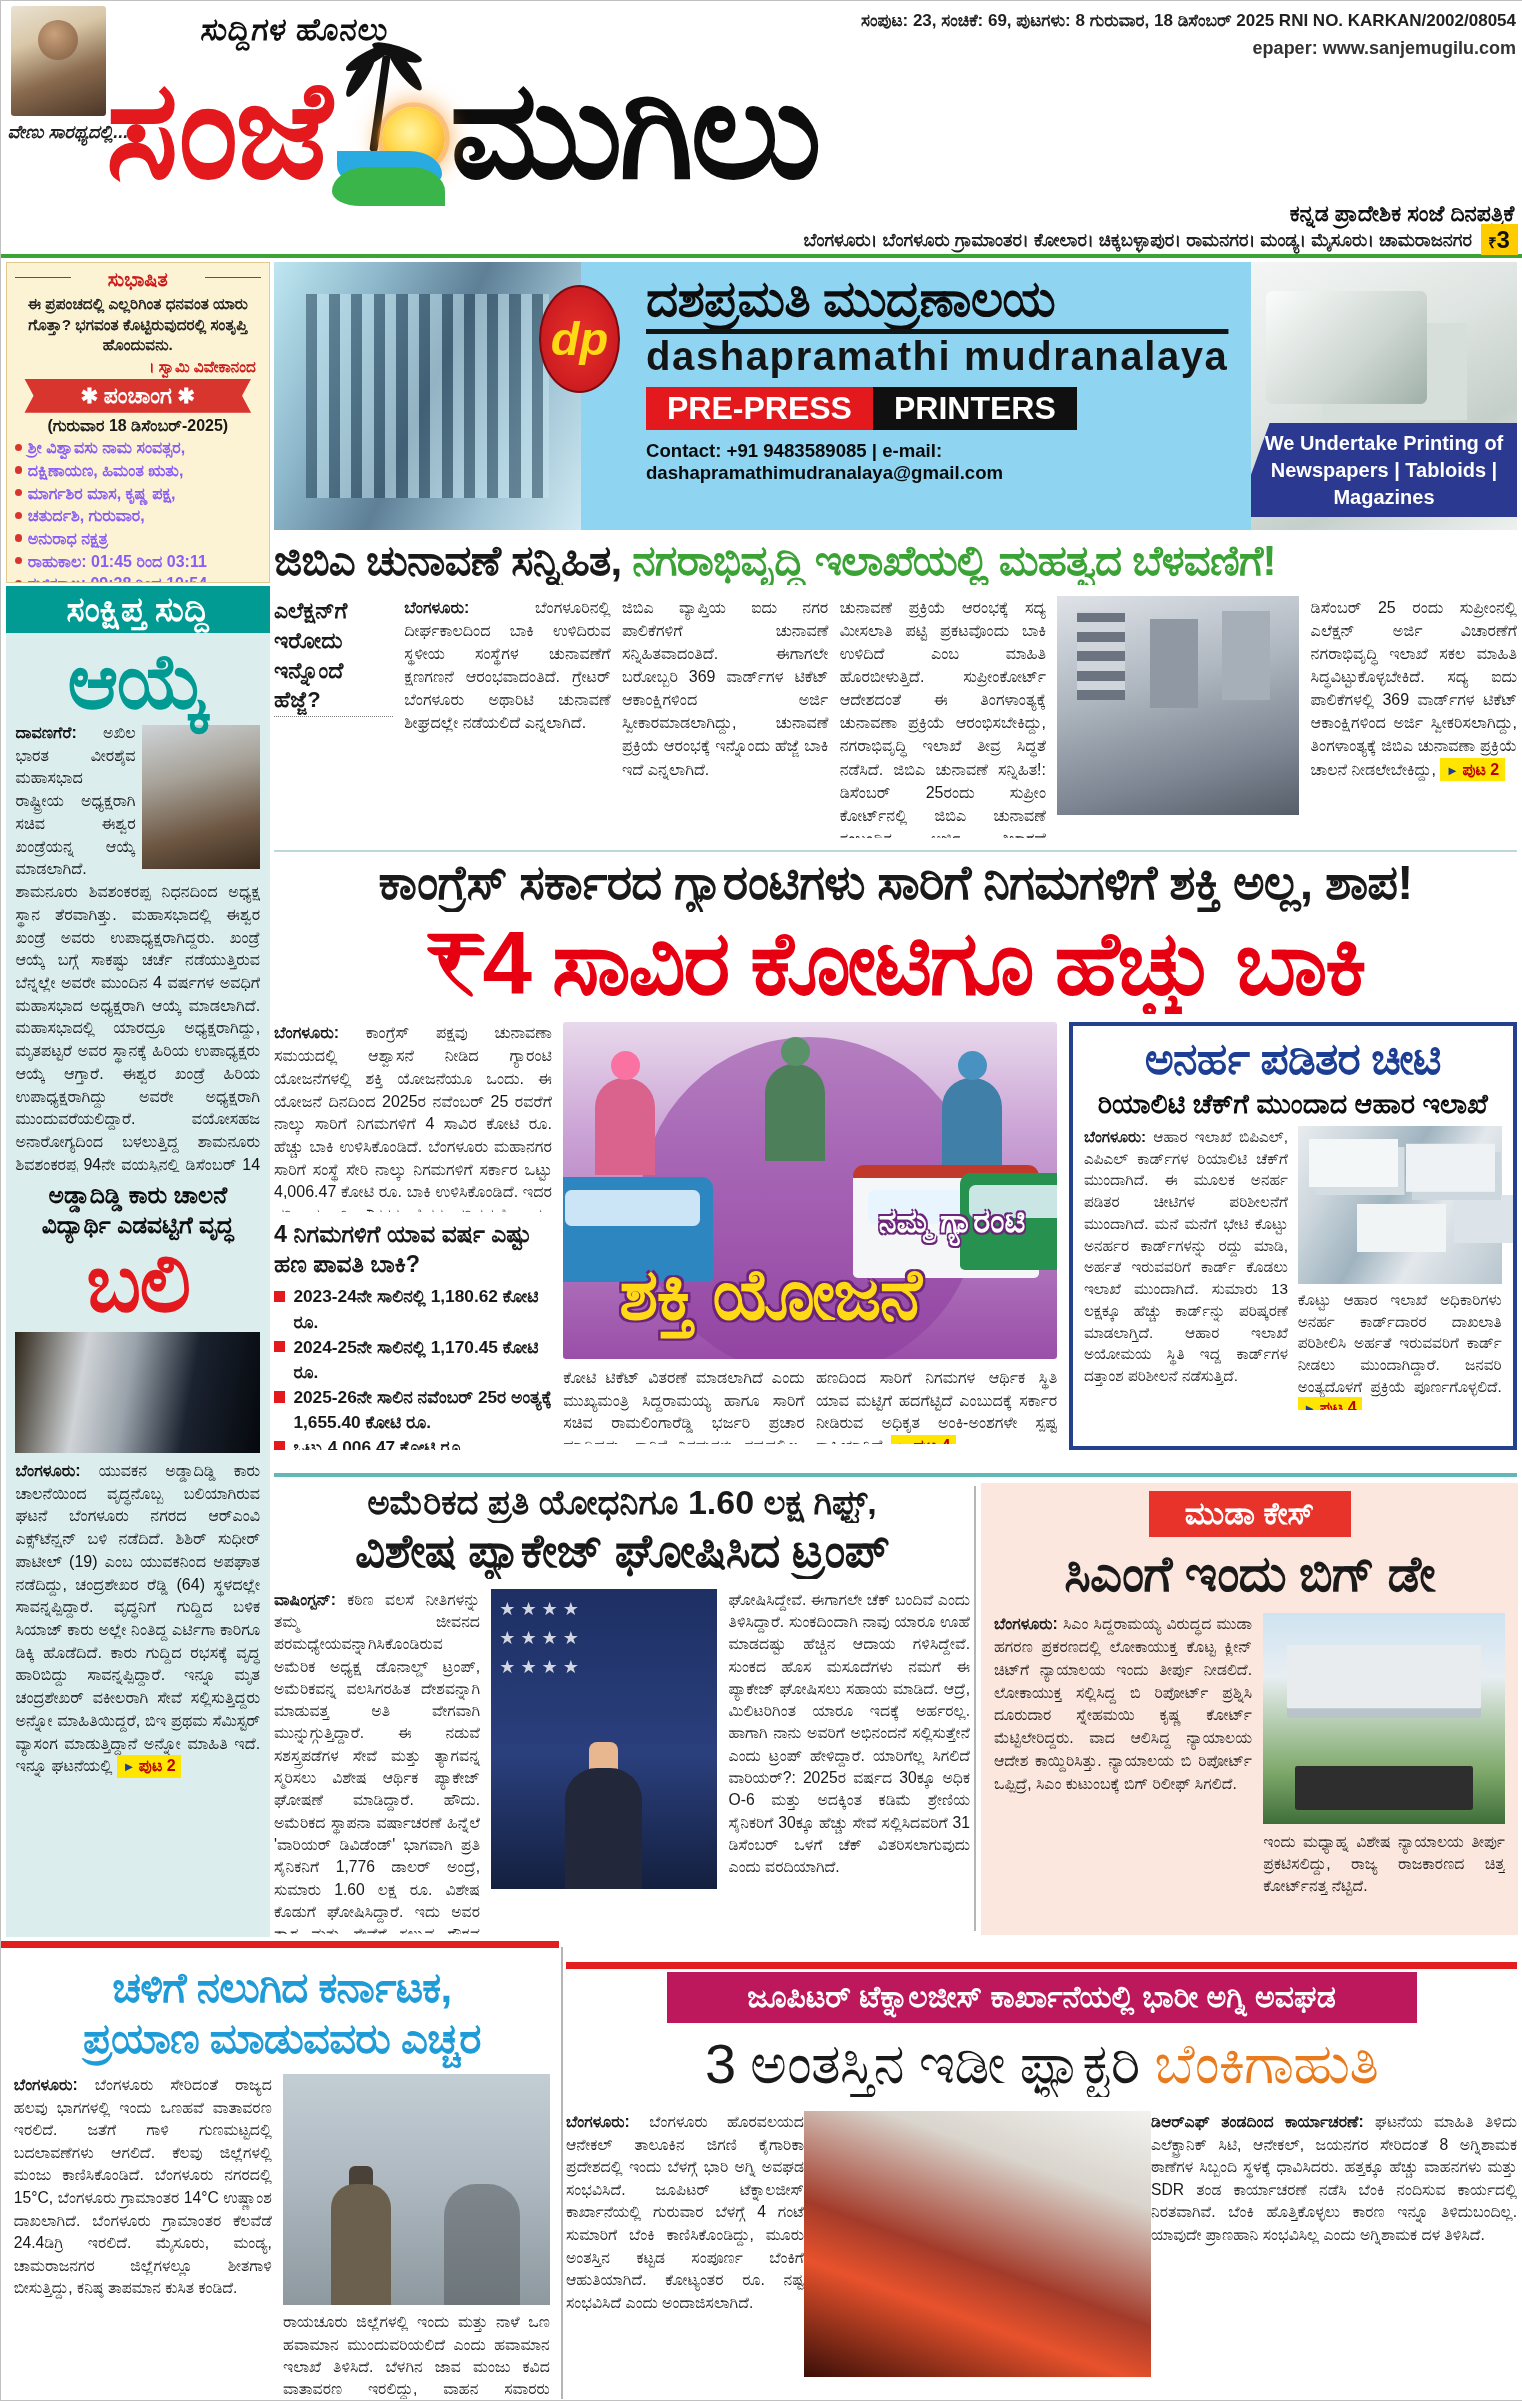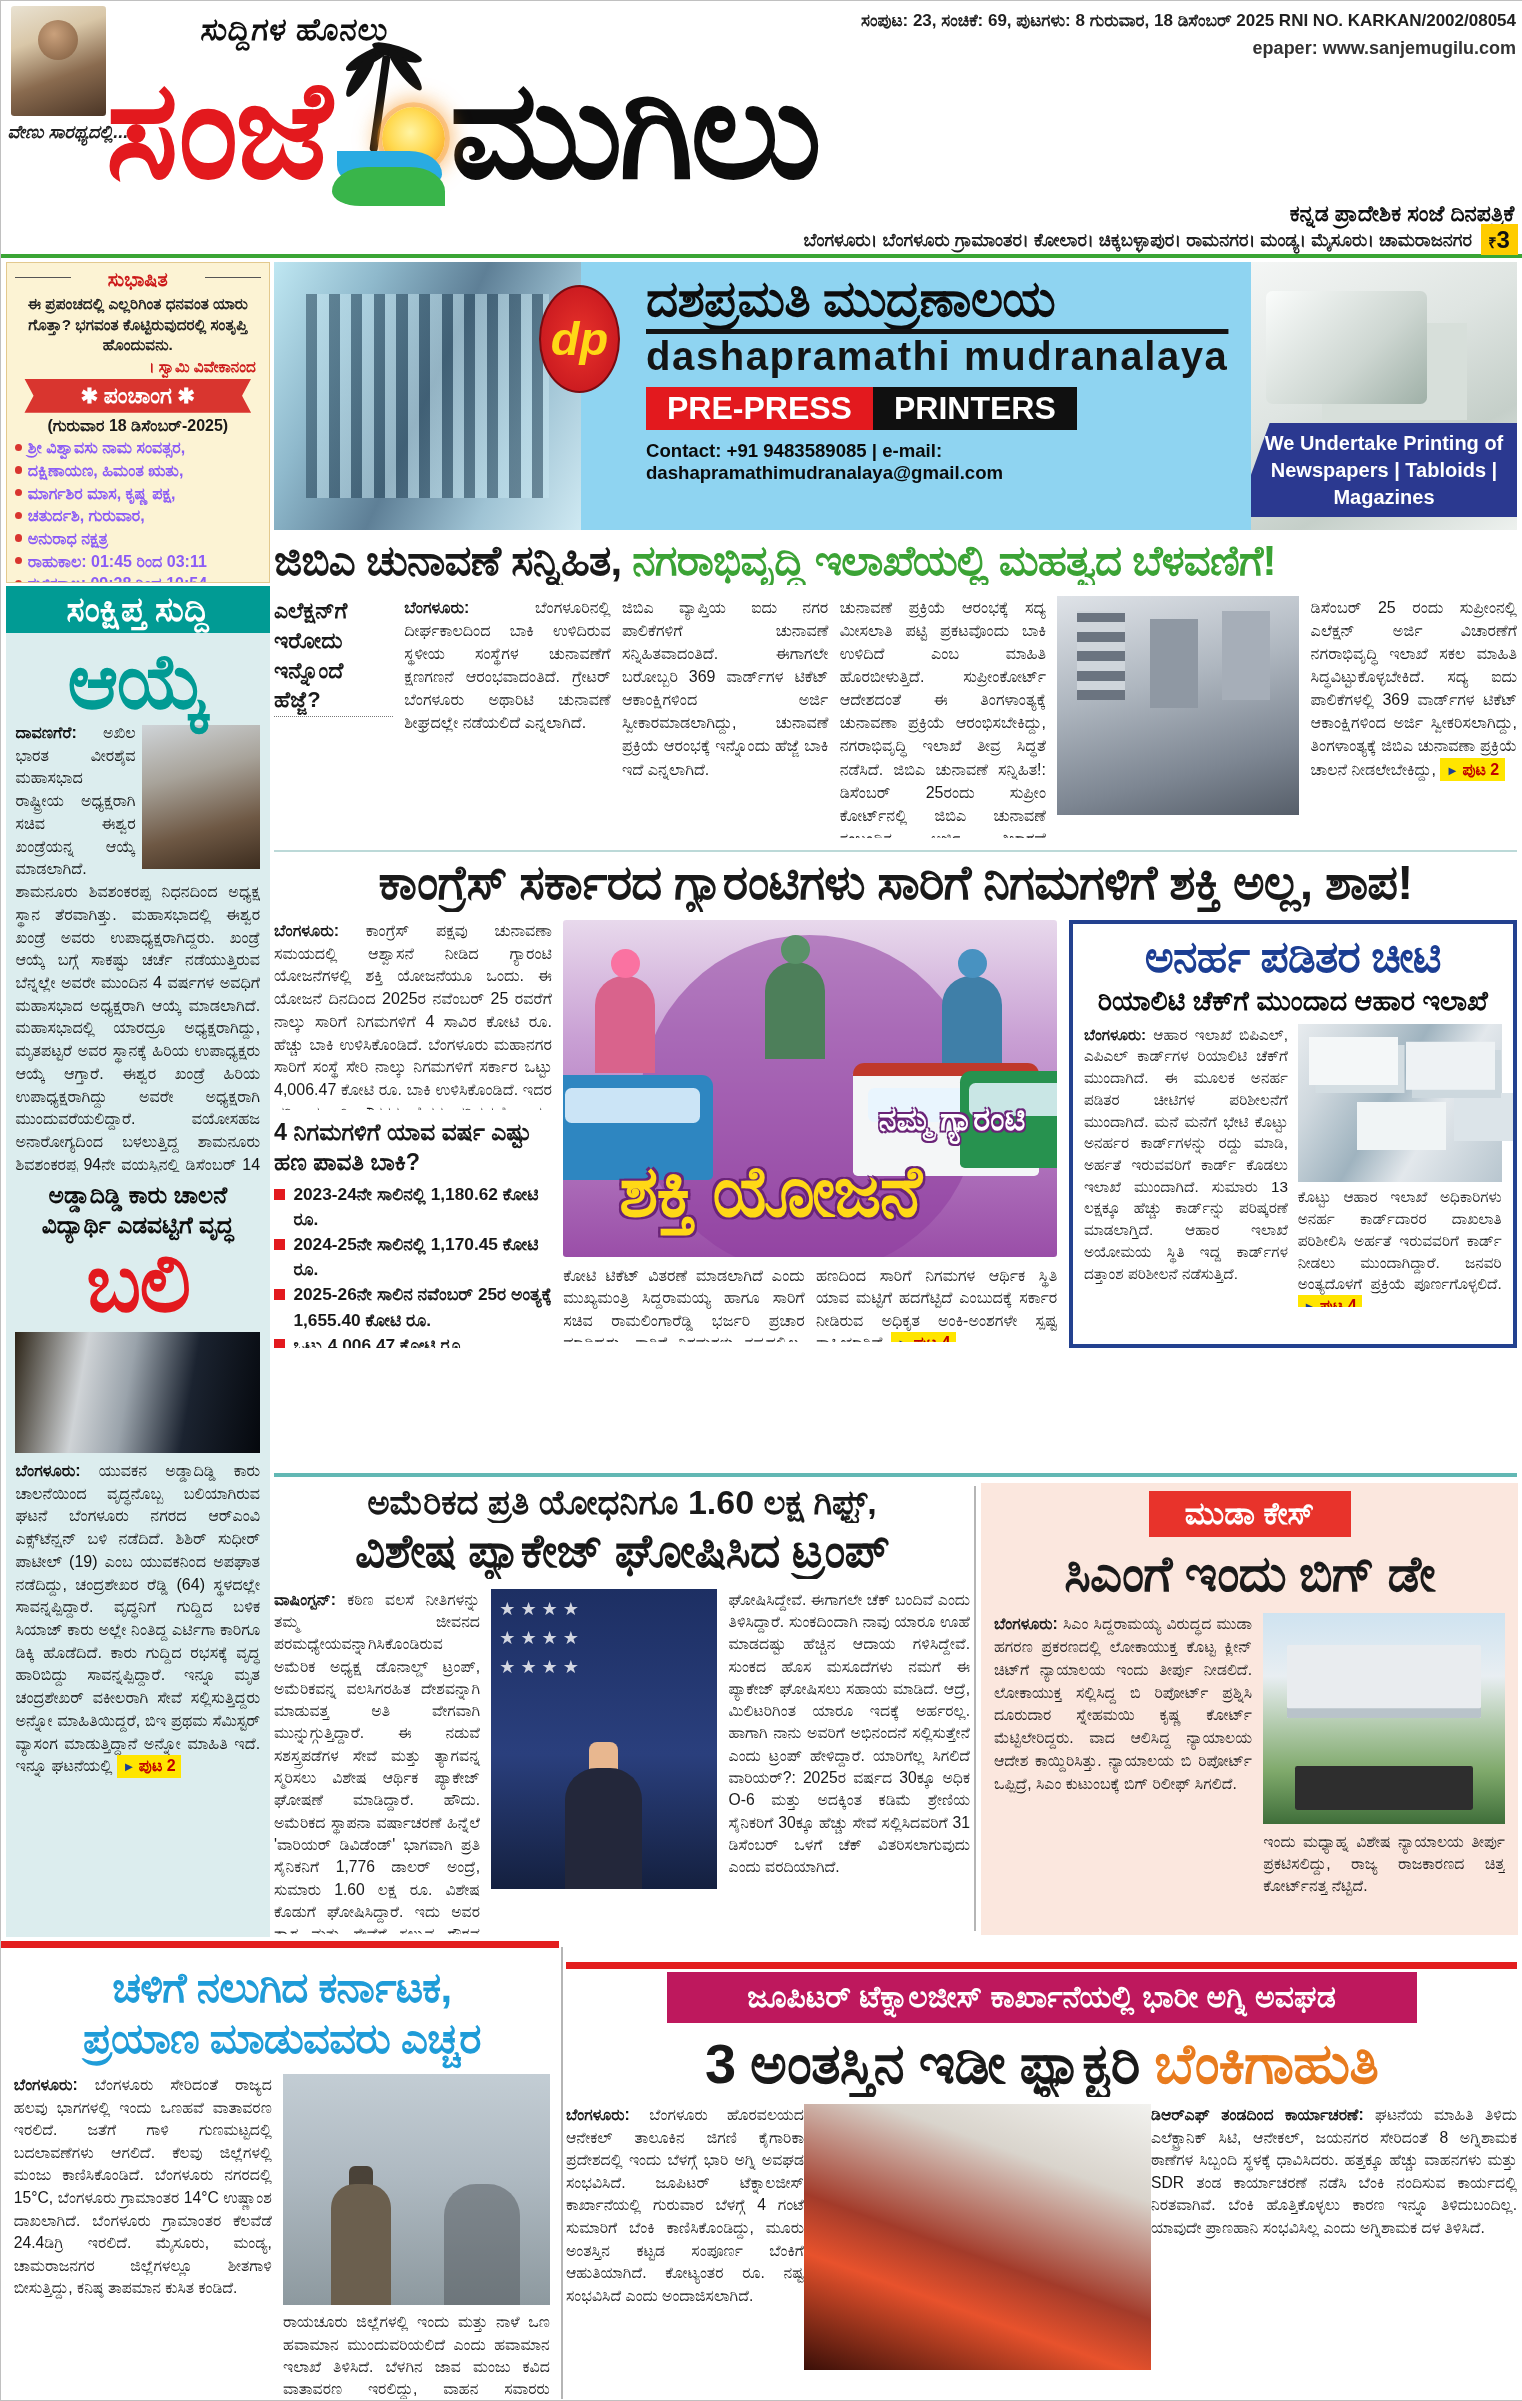--- a/index.html
+++ b/index.html
@@ -189,21 +189,21 @@
   .fog-photo { width:100%; height:231px; position:relative; overflow:hidden;
      background:linear-gradient(180deg,#c3cdd4 0%,#aeb9c1 45%,#8d999f 100%); }
   .fog-photo::after{content:"";position:absolute;left:48px;bottom:0;width:60px;height:121px;border-radius:24px 24px 0 0;
      background:#6b5f4e; box-shadow:0 -36px 0 -18px #4a4238, 121px 8px 0 8px rgba(70,75,80,.45);}
   .cold-cb .cb { font-size:15.7px; line-height:1.42; margin-top:6.5px; height:95px; overflow:hidden; }
 
   
   #fire { left:565px; top:1971px; width:951px; height:426px; overflow:hidden; }
   .fire-kicker { width:750px; margin:0 auto; background:#be185d; color:#fff; text-align:center;
      font-size:30px; font-weight:bold; padding:8px 4.8px; }
-  .fire-head { text-align:center; font-size:56px; font-weight:bold; margin:8px 0 7px; white-space:nowrap; overflow:hidden; letter-spacing:-0.8px;}
+  .fire-head { text-align:center; font-size:56px; font-weight:normal; margin:8px 0 14px; white-space:nowrap; overflow:hidden; letter-spacing:-0.8px;}
   .fire-head .o { color:#e87b1e; }
   .fire-row { display:flex; height:274px; overflow:hidden; }
   .fire-row .c1 { flex:0 0 238px; font-size:15.7px; line-height:1.44; }
   .fire-photo { flex:0 0 347px; height:266px;
      background:linear-gradient(200deg,#f2f2ef 0%,#d9d4cc 25%,#a33b2a 55%,#e8522c 70%,#3a0f08 100%); }
   .fire-row .c2 { flex:1; font-size:15.7px; line-height:1.44; }
 </style>
 </head>
 <body>
 
@@ -307,20 +307,21 @@
       <div class="gcol just">
         <span>ಡಿಸೆಂಬರ್ 25 ರಂದು ಸುಪ್ರೀಂನಲ್ಲಿ ಎಲೆಕ್ಷನ್ ಅರ್ಜಿ ವಿಚಾರಣೆಗೆ ನಗರಾಭಿವೃದ್ಧಿ ಇಲಾಖೆ ಸಕಲ ಮಾಹಿತಿ ಸಿದ್ಧವಿಟ್ಟುಕೊಳ್ಳಬೇಕಿದೆ. ಸದ್ಯ ಐದು ಪಾಲಿಕೆಗಳಲ್ಲಿ 369 ವಾರ್ಡ್‌ಗಳ ಟಿಕೆಟ್ ಆಕಾಂಕ್ಷಿಗಳಿಂದ ಅರ್ಜಿ ಸ್ವೀಕರಿಸಲಾಗಿದ್ದು, ತಿಂಗಳಾಂತ್ಯಕ್ಕೆ ಜಿಬಿಎ ಚುನಾವಣಾ ಪ್ರಕ್ರಿಯೆ ಚಾಲನೆ ನೀಡಲೇಬೇಕಿದ್ದು,</span>
         <span class="pglink">ಪುಟ 2</span>
       </div>
     </div>
   </div>
   <div class="abs rule-thin" style="left:273px;top:849px;width:1243px;"></div>
 
   <div id="guar" class="abs">
     <div class="guar-kicker">ಕಾಂಗ್ರೆಸ್ ಸರ್ಕಾರದ ಗ್ಯಾರಂಟಿಗಳು ಸಾರಿಗೆ ನಿಗಮಗಳಿಗೆ ಶಕ್ತಿ ಅಲ್ಲ, ಶಾಪ!</div>
+    <div class="guar-red">₹4 ಸಾವಿರ ಕೋಟಿಗೂ ಹೆಚ್ಚು ಬಾಕಿ</div>
     <div class="guar-row">
       <div class="guar-left">
         <div class="body1 just">
           <b class="dl">ಬೆಂಗಳೂರು:</b> <span>ಕಾಂಗ್ರೆಸ್ ಪಕ್ಷವು ಚುನಾವಣಾ ಸಮಯದಲ್ಲಿ ಆಶ್ವಾಸನೆ ನೀಡಿದ ಗ್ಯಾರಂಟಿ ಯೋಜನೆಗಳಲ್ಲಿ ಶಕ್ತಿ ಯೋಜನೆಯೂ ಒಂದು. ಈ ಯೋಜನೆ ದಿನದಿಂದ 2025ರ ನವೆಂಬರ್ 25 ರವರೆಗೆ ನಾಲ್ಕು ಸಾರಿಗೆ ನಿಗಮಗಳಿಗೆ 4 ಸಾವಿರ ಕೋಟಿ ರೂ. ಹೆಚ್ಚು ಬಾಕಿ ಉಳಿಸಿಕೊಂಡಿದೆ. ಬೆಂಗಳೂರು ಮಹಾನಗರ ಸಾರಿಗೆ ಸಂಸ್ಥೆ ಸೇರಿ ನಾಲ್ಕು ನಿಗಮಗಳಿಗೆ ಸರ್ಕಾರ ಒಟ್ಟು 4,006.47 ಕೋಟಿ ರೂ. ಬಾಕಿ ಉಳಿಸಿಕೊಂಡಿದೆ. ಇದರ ಪರಿಣಾಮವಾಗಿ ನೌಕರರ ವೇತನ ಪರಿಷ್ಕರಣೆ ಹಾಗೂ ಹೊಸ ಬಸ್ ಖರೀದಿಗೂ ಹಣವಿಲ್ಲದ ಸ್ಥಿತಿ ನಿರ್ಮಾಣವಾಗಿದೆ.</span>
         </div>
         <div class="stats-title">4 ನಿಗಮಗಳಿಗೆ ಯಾವ ವರ್ಷ ಎಷ್ಟು ಹಣ ಪಾವತಿ ಬಾಕಿ?</div>
         <ul class="stats-list">
 
         <li>2023-24ನೇ ಸಾಲಿನಲ್ಲಿ 1,180.62 ಕೋಟಿ ರೂ.</li>
             <li>2024-25ನೇ ಸಾಲಿನಲ್ಲಿ 1,170.45 ಕೋಟಿ ರೂ.</li>

